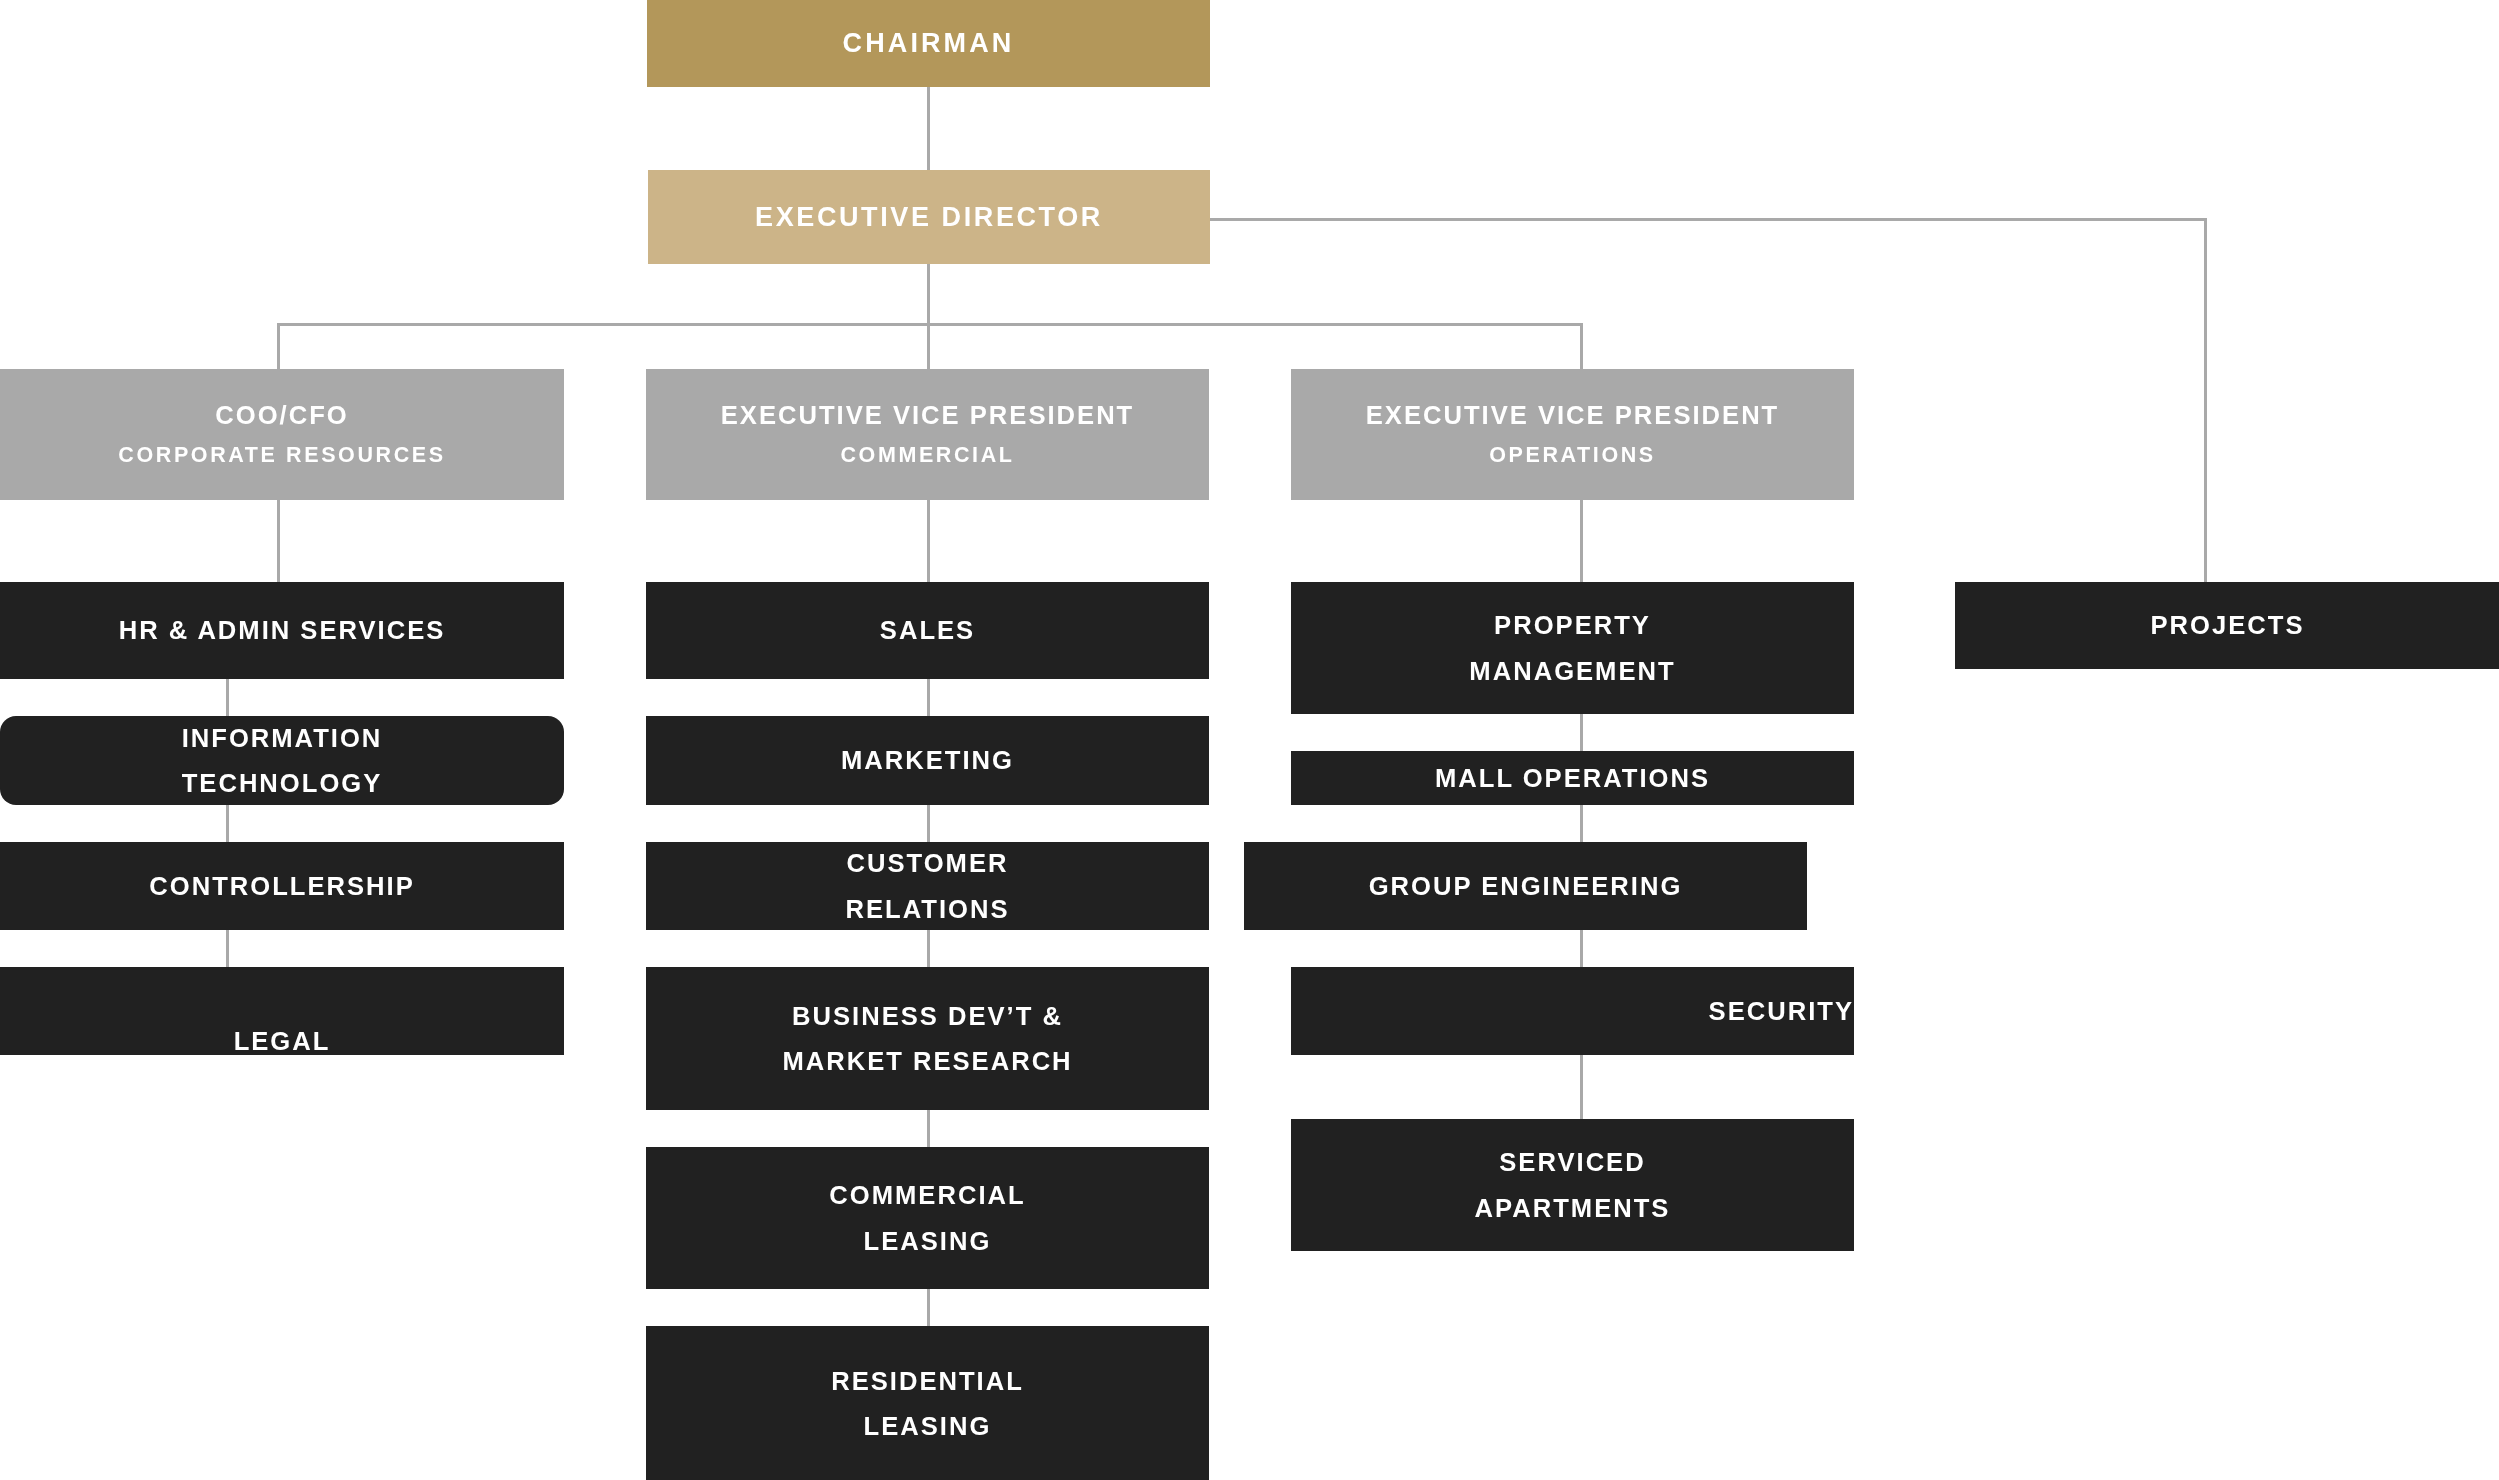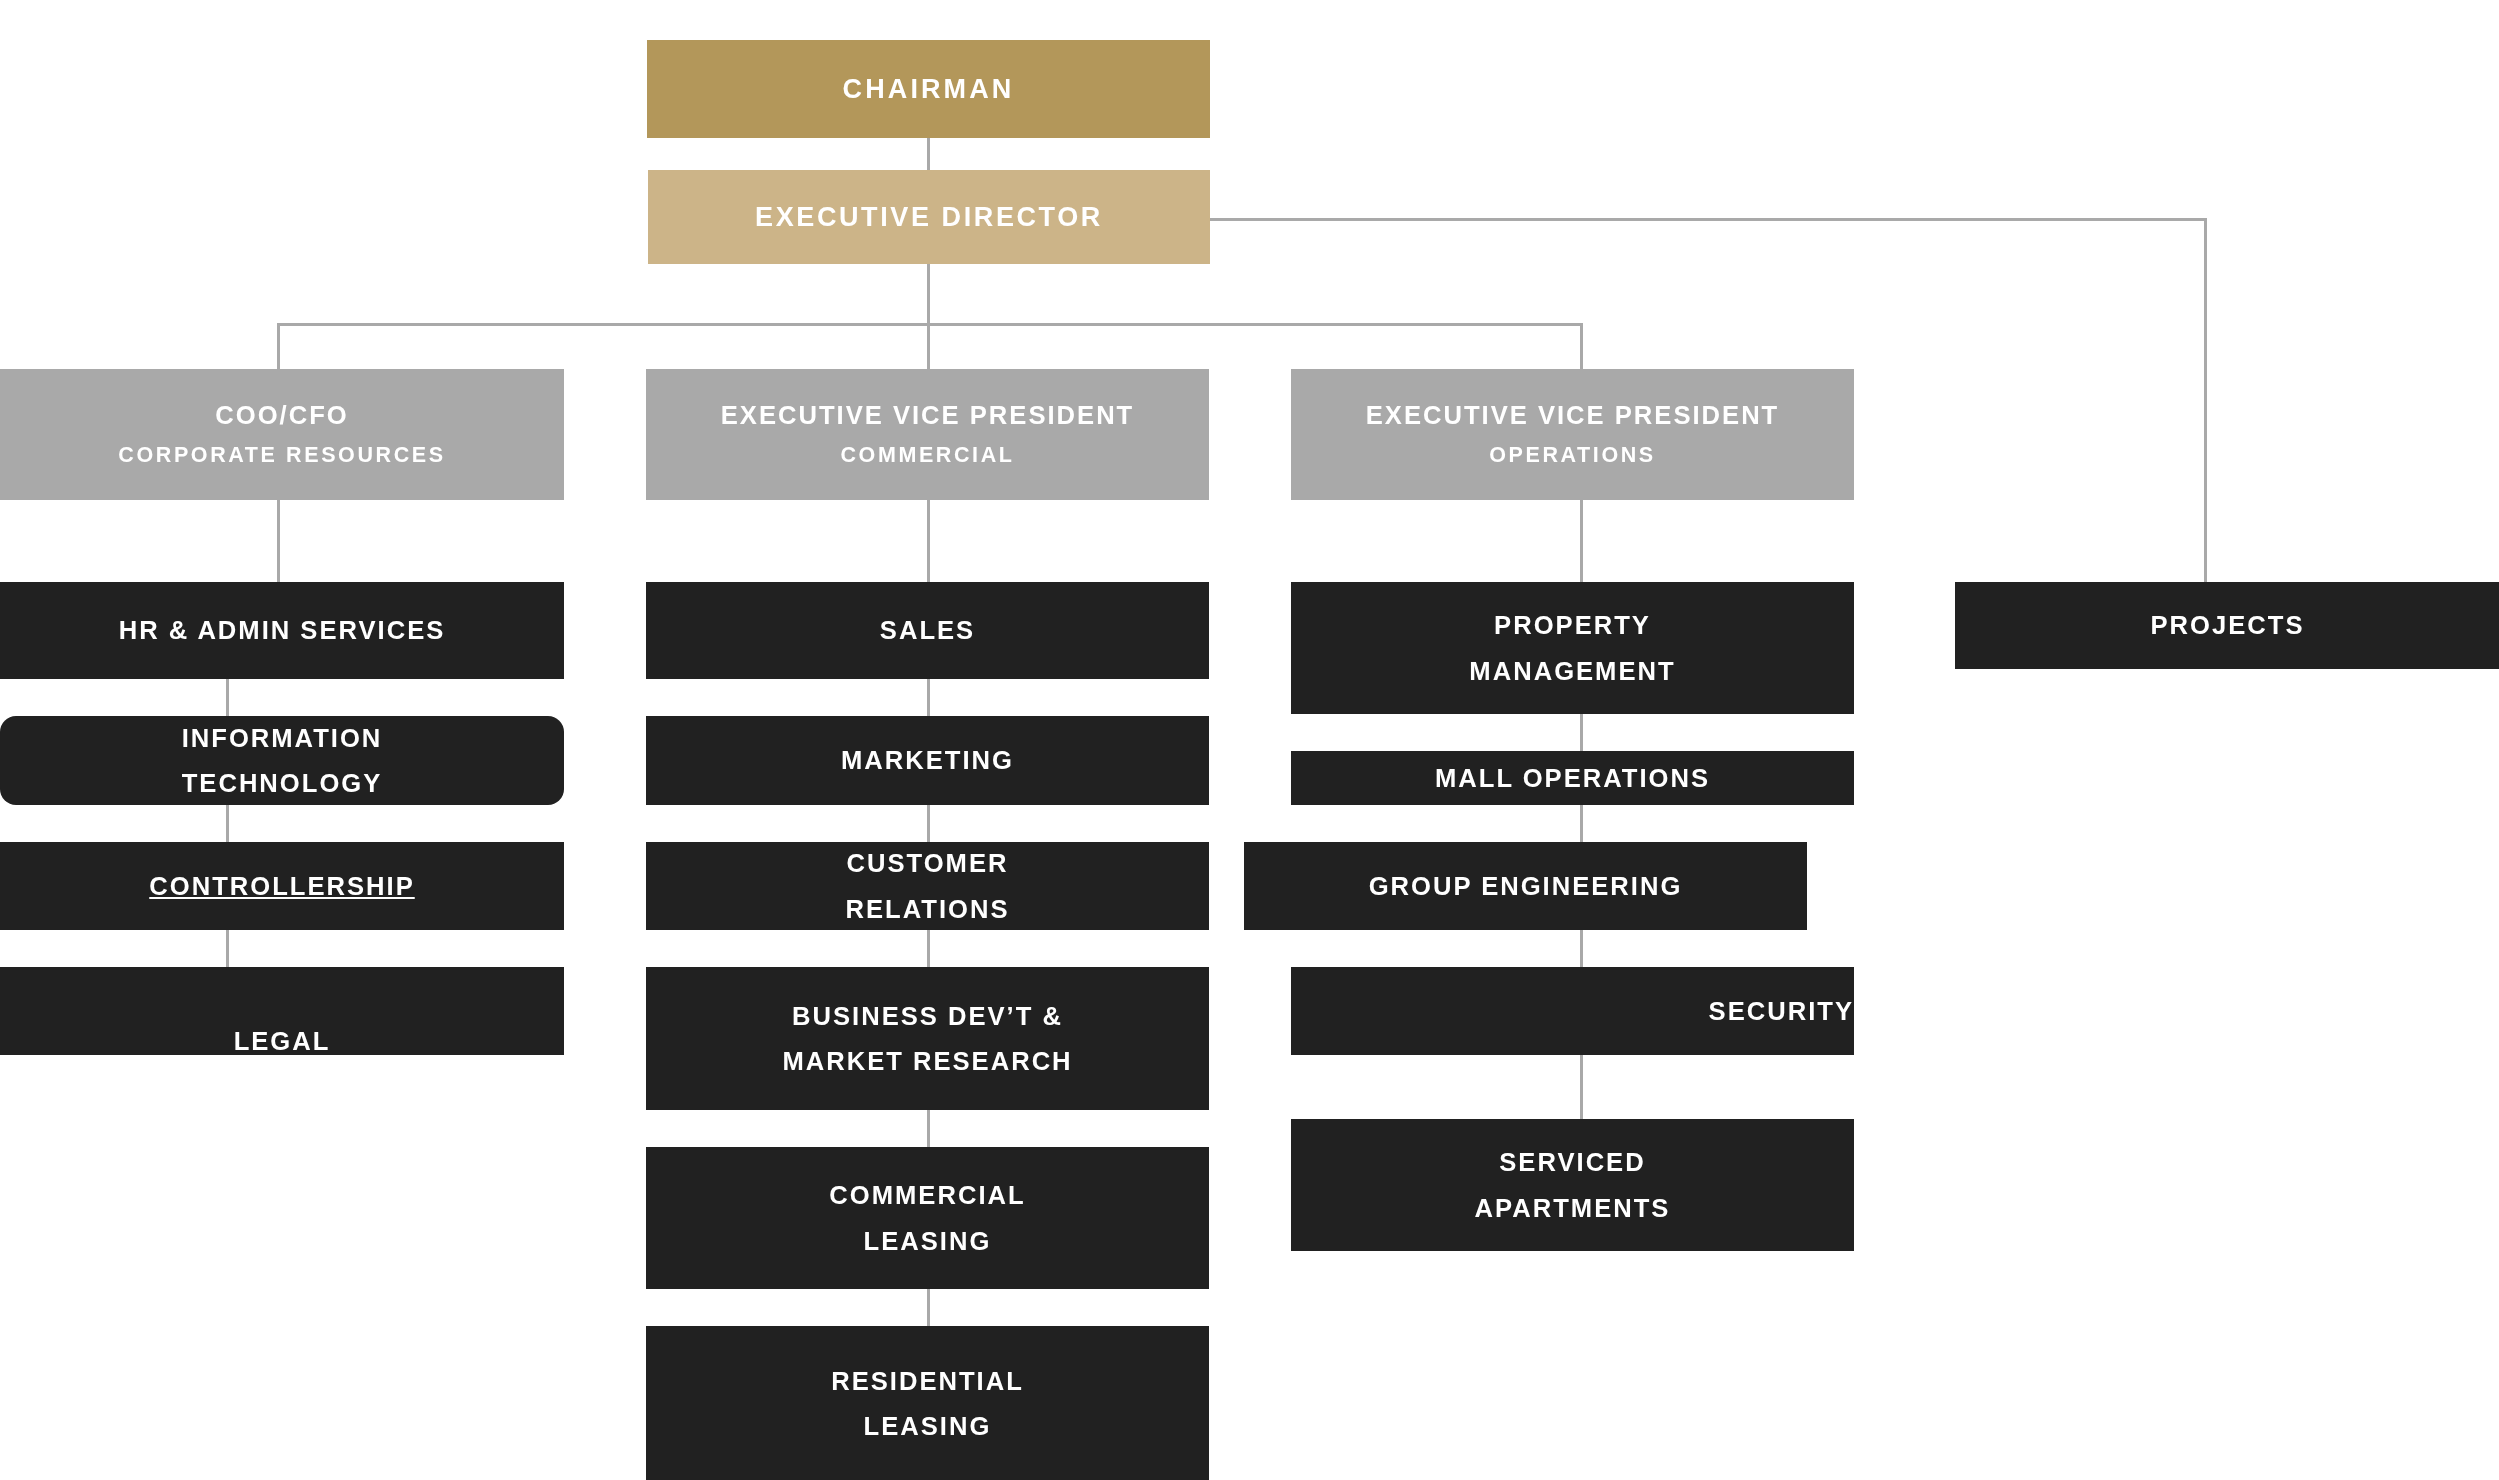--- a/index.html
+++ b/index.html
@@ -108,21 +108,21 @@
   <div class="conn v" style="left:927px; top:930px; height:37px;"></div>
   <div class="conn v" style="left:927px; top:1110px; height:37px;"></div>
   <div class="conn v" style="left:927px; top:1289px; height:37px;"></div>
 
   <div class="conn v" style="left:1580px; top:500px; height:82px;"></div>
   <div class="conn v" style="left:1580px; top:714px; height:37px;"></div>
   <div class="conn v" style="left:1580px; top:805px; height:37px;"></div>
   <div class="conn v" style="left:1580px; top:930px; height:37px;"></div>
   <div class="conn v" style="left:1580px; top:1055px; height:64px;"></div>
 
-  <div class="node lvl-chairman" style="left:647px; top:0px; width:563px; height:98px;margin-top:40px;">
+  <div class="node lvl-chairman" style="left:647px; top:0px; width:563px; height:87px;">
     <span class="line t1">CHAIRMAN</span>
   </div>
 
   <div class="node lvl-director" style="left:648px; top:170px; width:562px; height:94px;">
     <span class="line t1">EXECUTIVE DIRECTOR</span>
   </div>
 
   <div class="node lvl-vp" style="left:0px; top:369px; width:564px; height:131px;">
     <span class="line t1">COO/CFO</span>
     <span class="line t2">CORPORATE RESOURCES</span>
@@ -140,21 +140,21 @@
 
   <div class="node lvl-dept" style="left:0px; top:582px; width:564px; height:97px;">
     <span class="line t1">HR &amp; ADMIN SERVICES</span>
   </div>
 
   <div class="node lvl-dept" style="left:0px; top:716px; width:564px; height:89px;border-radius:16px;">
     <span class="line t1">INFORMATION</span>
     <span class="line t2">TECHNOLOGY</span>
   </div>
 
-  <div class="node lvl-dept" style="left:0px; top:842px; width:564px; height:88px;text-decoration:underline;">
+  <div class="node lvl-dept" style="left:0px; top:842px; width:564px; height:88px;">
     <span class="line t1">CONTROLLERSHIP</span>
   </div>
 
   <div class="node lvl-dept" style="left:0px; top:967px; width:564px; height:88px;justify-content:flex-end;">
     <span class="line t1">LEGAL</span>
   </div>
 
   <div class="node lvl-dept" style="left:646px; top:582px; width:563px; height:97px;">
     <span class="line t1">SALES</span>
   </div>

